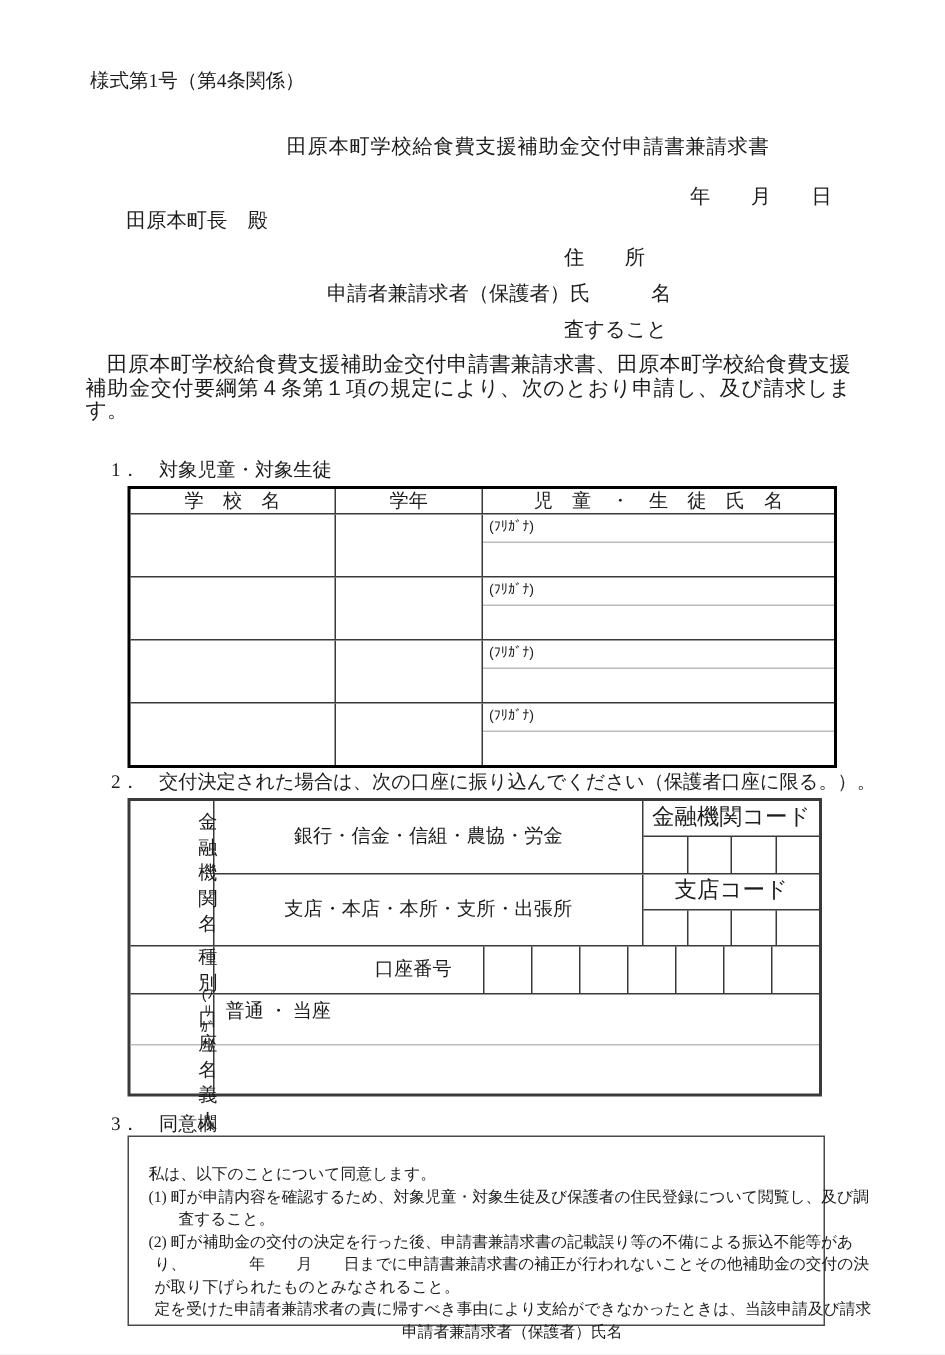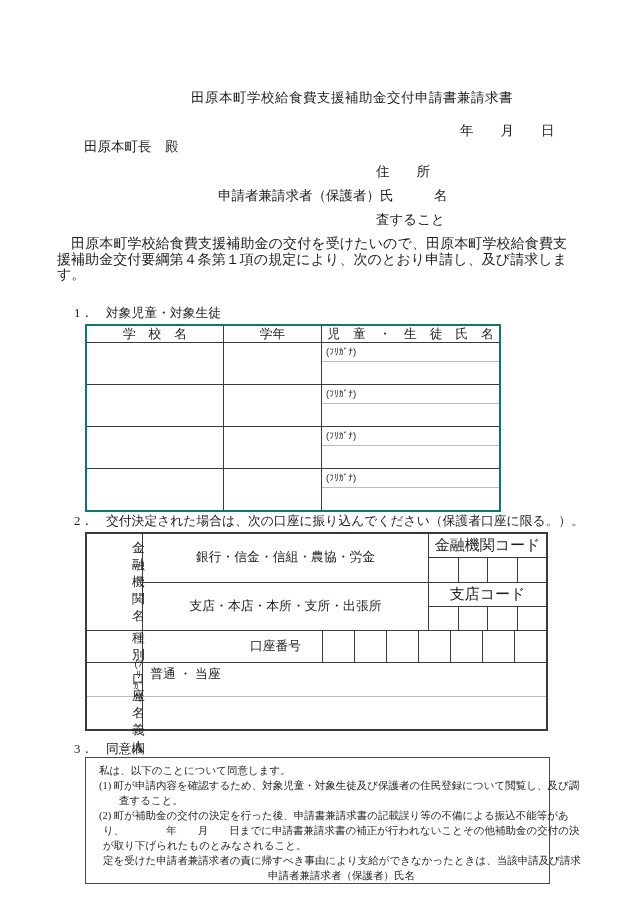--- a/index.html
+++ b/index.html
@@ -18,21 +18,21 @@
   .addr-label  { left:376px; top:163px; font-size:13.5px; }
   .name-line   { left:218px; top:187px; font-size:13.5px; }
   .phone-label { left:376px; top:211px; font-size:13.5px; }
   .body-par    { left:57px; top:236px; width:510px; font-size:14px; line-height:15.6px;
                  text-align:justify; }
 
   .sec-heading { left:74px; font-size:12.8px; white-space:nowrap; }
   .h1 { top:305px; } .h2 { top:513px; } .h3 { top:741px; }
 
   
-  .t1 { left:85px; top:324px; width:416px; border:2px solid #0f766e; box-sizing:border-box; font-size:12.8px; }
+  .t1 { left:85px; top:324px; width:473px; border:2px solid #000000; box-sizing:border-box; font-size:12.8px; }
   .t1-header { display:flex; height:16px; border-bottom:1px solid #3a3a3a; }
   .t1-header > div { text-align:center; line-height:16px; overflow:hidden; }
   .t1-c1 { width:137px; border-right:1px solid #3a3a3a; box-sizing:border-box; }
   .t1-c2 { width:98px;  border-right:1px solid #3a3a3a; box-sizing:border-box; }
   .t1-c3 { flex:1; }
   .t1-row { display:flex; height:41px; border-bottom:1px solid #3a3a3a; }
   .t1-row:last-child { border-bottom:none; }
   .t1-c3col { flex:1; display:flex; flex-direction:column; }
   .t1-furigana { height:19px; box-sizing:border-box; border-bottom:1px solid #bcbcbc;
                  font-size:9.5px; line-height:17px; padding-left:4px;
@@ -63,38 +63,39 @@
   .t2-c-boxes { flex:1; display:flex; }
   .t2-num-cell { flex:1; border-left:1px solid #3a3a3a; }
   .t2-num-cell:first-child { border-left:none; }
   .t2-d { display:flex; height:33px; border-bottom:1px solid #bcbcbc; }
   .t2-e { display:flex; height:32px; }
   .t2-furigana-label { font-size:9.5px; font-family:"Liberation Sans","DejaVu Sans",sans-serif; }
   .t2-fill { flex:1; }
 
   
   .t3 { left:85px; top:757px; width:465px; height:127px; border:1.5px solid #4a4a4a;
-        box-sizing:border-box; font-size:10.5px; line-height:15px; padding-top:5px; }
+        box-sizing:border-box; font-size:10.5px; line-height:15px; padding-top:18px; }
   .cl   { margin-left:13px; white-space:nowrap; }
   .cl-a { margin-left:33px; }
   .cl-b { margin-left:17px; }
   .cl-sig { margin-left:182px; }
 </style>
 </head>
 <body>
 
 <div class="page">
 
+  <div class="abs form-number">様式第1号（第4条関係）</div>
   <div class="abs doc-title">田原本町学校給食費支援補助金交付申請書兼請求書</div>
   <div class="abs date-line">年　　月　　日</div>
   <div class="abs addressee">田原本町長　殿</div>
   <div class="abs addr-label">住　　所</div>
   <div class="abs name-line">申請者兼請求者（保護者）氏　　　名</div>
   <div class="abs phone-label">査すること</div>
-  <div class="abs body-par">　田原本町学校給食費支援補助金の交付を受けたいので、田原本町学校給食費支援補助金交付要綱第４条第１項の規定により、次のとおり申請し、及び請求します。</div>
+  <div class="abs body-par">　田原本町学校給食費支援補助金交付申請書兼請求書、田原本町学校給食費支援補助金交付要綱第４条第１項の規定により、次のとおり申請し、及び請求します。</div>
 
   <div class="abs sec-heading h1">1．　対象児童・対象生徒</div>
   <div class="abs t1">
     <div class="t1-header">
       <div class="t1-c1">学　校　名</div>
       <div class="t1-c2">学年</div>
       <div class="t1-c3">児　童　・　生　徒　氏　名</div>
     </div>
     <div class="t1-row">
       <div class="t1-c1"></div>

